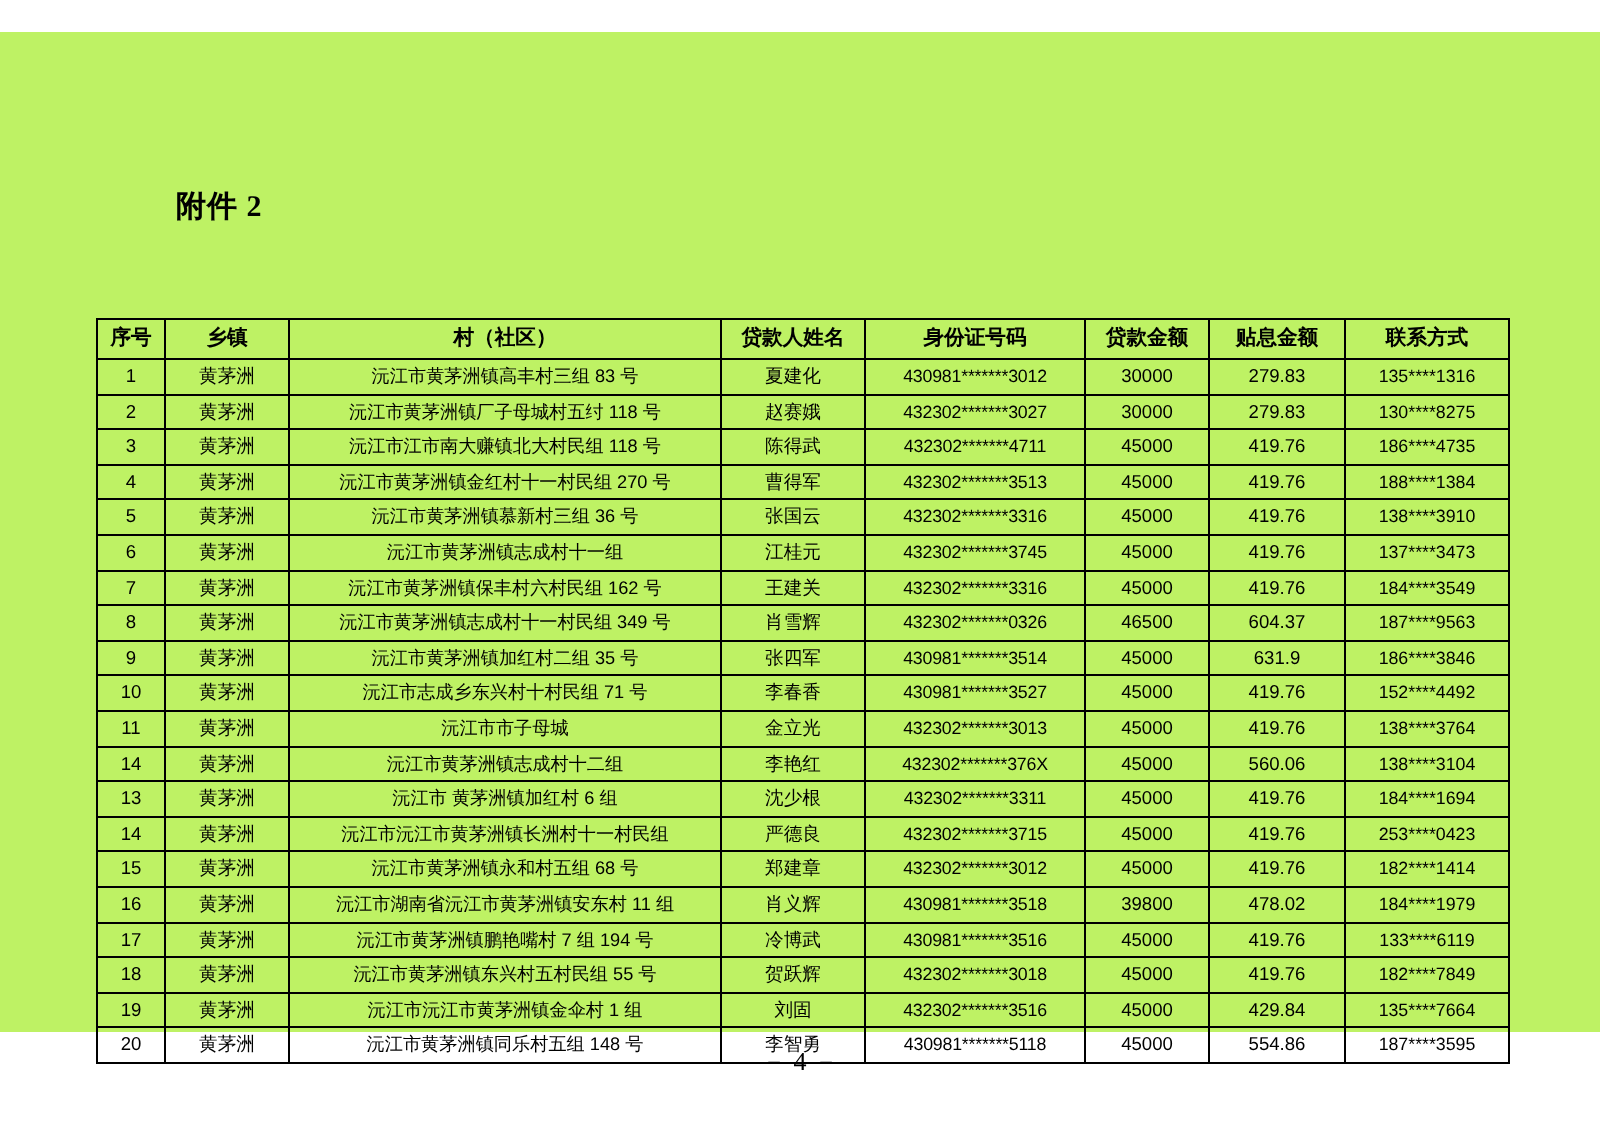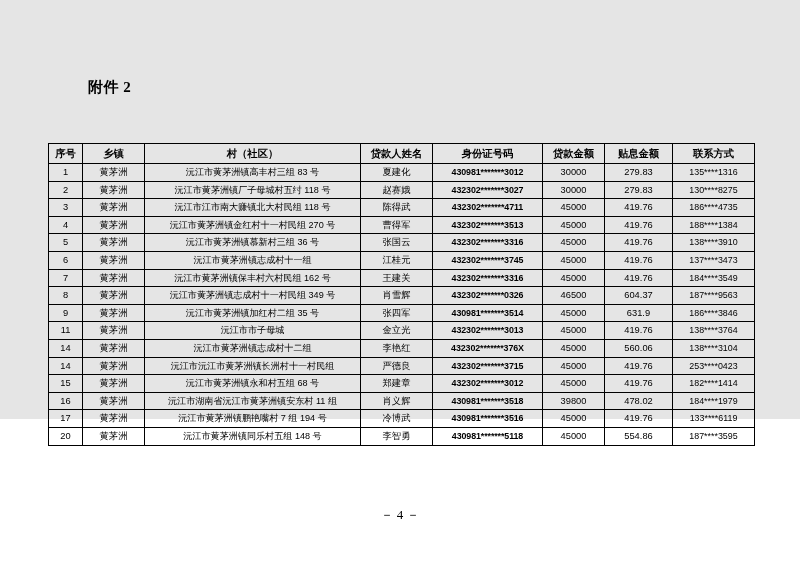--- a/index.html
+++ b/index.html
@@ -10,24 +10,24 @@
   body {
     width: 800px;
     height: 565px;
     font-family: "Liberation Serif", serif;
     color: #000000;
     position: relative;
     overflow: hidden;
   }
   .page {
     position: absolute;
-    left: 0; top: 0;
+    left: 0; top: 16px;
     width: 800px;
-    height: 419px;
-    background: #e5e5e5;
+    height: 500px;
+    background: #bef264;
   }
   .attachment-label {
     position: absolute;
     left: 88px;
     top: 78px;
     font-size: 15px;
     font-weight: bold;
     font-family: "Liberation Serif", serif;
     letter-spacing: 0.5px;
   }
@@ -69,21 +69,21 @@
     font-size: 10.3px;
     font-weight: bold;
     height: 19px;
     line-height: 19px;
     font-family: Liberation Sans, sans-serif;
   }
   .c-seq   { width: 34px; }
   .c-town  { width: 62px; }
   .c-vill  { width: 216px; }
   .c-name  { width: 72px; margin-left: 48px; }
-  .c-id    { width: 110px; font-weight: bold; }
+  .c-id    { width: 110px; }
   .c-loan  { width: 62px; }
   .c-sub   { width: 68px; }
   .c-tel   { width: 82px; }
   td.c-vill { font-size: 9.1px; }
   td.c-id { font-size: 8.9px; letter-spacing: -0.1px; }
   td.c-tel { font-size: 8.9px; margin-left: 36px; }
   .page-number {
     position: absolute;
     left: 0;
     top: 506px;
@@ -210,38 +210,58 @@
             <td class="c-seq">9</td>
             <td class="c-town">黄茅洲</td>
             <td class="c-vill">沅江市黄茅洲镇加红村二组 35 号</td>
             <td class="c-name">张四军</td>
             <td class="c-id">430981*******3514</td>
             <td class="c-loan">45000</td>
             <td class="c-sub">631.9</td>
             <td class="c-tel">186****3846</td>
           </tr>
           <tr>
+            <td class="c-seq">10</td>
+            <td class="c-town">黄茅洲</td>
+            <td class="c-vill">沅江市志成乡东兴村十村民组 71 号</td>
+            <td class="c-name">李春香</td>
+            <td class="c-id">430981*******3527</td>
+            <td class="c-loan">45000</td>
+            <td class="c-sub">419.76</td>
+            <td class="c-tel">152****4492</td>
+          </tr>
+          <tr>
             <td class="c-seq">11</td>
             <td class="c-town">黄茅洲</td>
             <td class="c-vill">沅江市市子母城</td>
             <td class="c-name">金立光</td>
             <td class="c-id">432302*******3013</td>
             <td class="c-loan">45000</td>
             <td class="c-sub">419.76</td>
             <td class="c-tel">138****3764</td>
           </tr>
           <tr>
             <td class="c-seq">14</td>
             <td class="c-town">黄茅洲</td>
             <td class="c-vill">沅江市黄茅洲镇志成村十二组</td>
             <td class="c-name">李艳红</td>
             <td class="c-id">432302*******376X</td>
             <td class="c-loan">45000</td>
             <td class="c-sub">560.06</td>
             <td class="c-tel">138****3104</td>
+          </tr>
+          <tr>
+            <td class="c-seq">13</td>
+            <td class="c-town">黄茅洲</td>
+            <td class="c-vill">沅江市 黄茅洲镇加红村 6 组</td>
+            <td class="c-name">沈少根</td>
+            <td class="c-id">432302*******3311</td>
+            <td class="c-loan">45000</td>
+            <td class="c-sub">419.76</td>
+            <td class="c-tel">184****1694</td>
           </tr>
           <tr>
             <td class="c-seq">14</td>
             <td class="c-town">黄茅洲</td>
             <td class="c-vill">沅江市沅江市黄茅洲镇长洲村十一村民组</td>
             <td class="c-name">严德良</td>
             <td class="c-id">432302*******3715</td>
             <td class="c-loan">45000</td>
             <td class="c-sub">419.76</td>
             <td class="c-tel">253****0423</td>
@@ -270,20 +290,40 @@
             <td class="c-seq">17</td>
             <td class="c-town">黄茅洲</td>
             <td class="c-vill">沅江市黄茅洲镇鹏艳嘴村 7 组 194 号</td>
             <td class="c-name">冷博武</td>
             <td class="c-id">430981*******3516</td>
             <td class="c-loan">45000</td>
             <td class="c-sub">419.76</td>
             <td class="c-tel">133****6119</td>
           </tr>
           <tr>
+            <td class="c-seq">18</td>
+            <td class="c-town">黄茅洲</td>
+            <td class="c-vill">沅江市黄茅洲镇东兴村五村民组 55 号</td>
+            <td class="c-name">贺跃辉</td>
+            <td class="c-id">432302*******3018</td>
+            <td class="c-loan">45000</td>
+            <td class="c-sub">419.76</td>
+            <td class="c-tel">182****7849</td>
+          </tr>
+          <tr>
+            <td class="c-seq">19</td>
+            <td class="c-town">黄茅洲</td>
+            <td class="c-vill">沅江市沅江市黄茅洲镇金伞村 1 组</td>
+            <td class="c-name">刘固</td>
+            <td class="c-id">432302*******3516</td>
+            <td class="c-loan">45000</td>
+            <td class="c-sub">429.84</td>
+            <td class="c-tel">135****7664</td>
+          </tr>
+          <tr>
             <td class="c-seq">20</td>
             <td class="c-town">黄茅洲</td>
             <td class="c-vill">沅江市黄茅洲镇同乐村五组 148 号</td>
             <td class="c-name">李智勇</td>
             <td class="c-id">430981*******5118</td>
             <td class="c-loan">45000</td>
             <td class="c-sub">554.86</td>
             <td class="c-tel">187****3595</td>
           </tr>
         </tbody>

